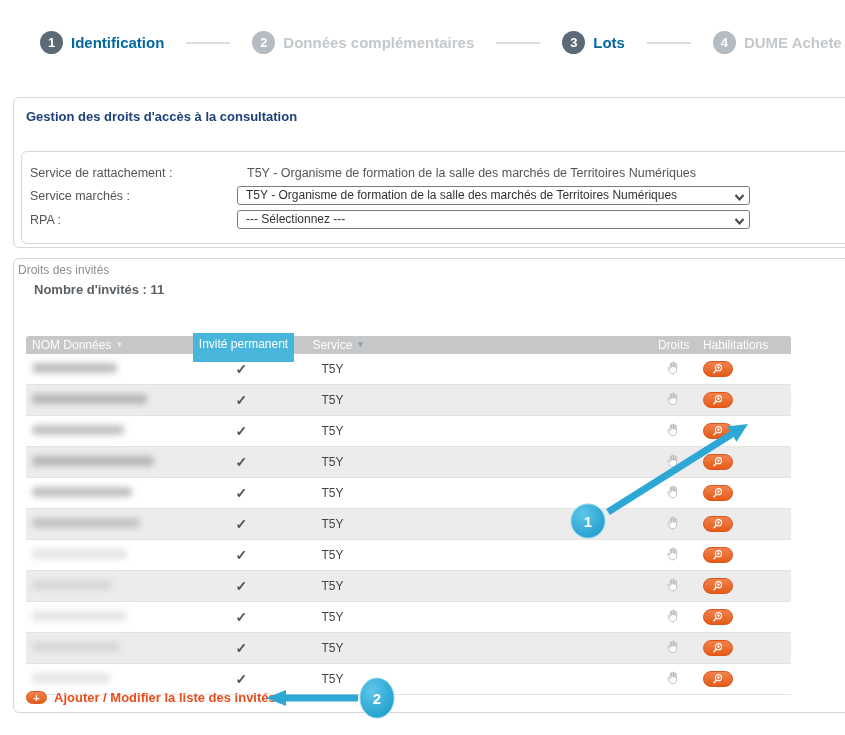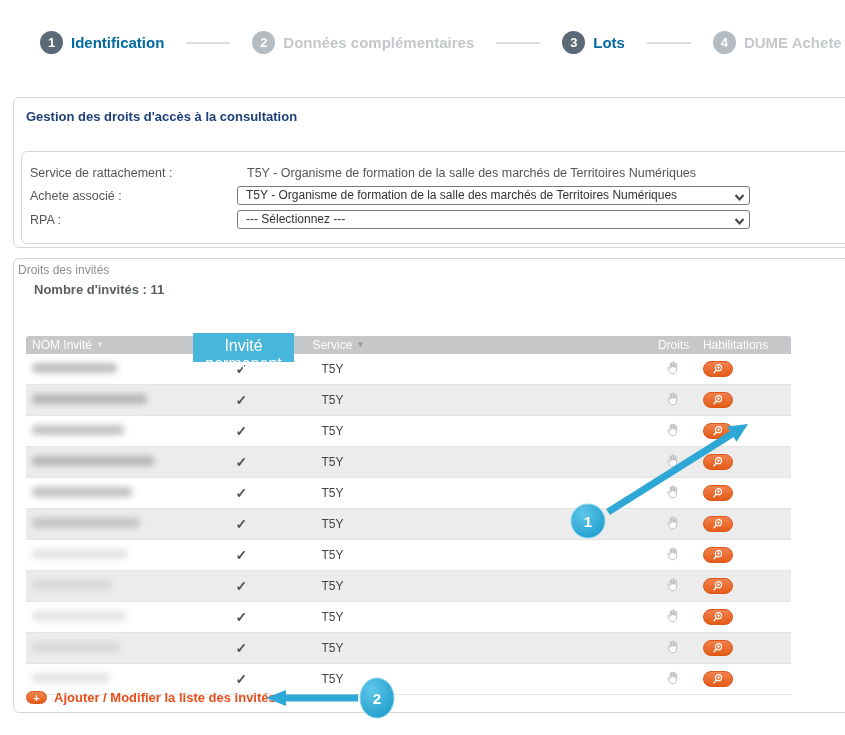--- a/index.html
+++ b/index.html
@@ -54,21 +54,21 @@
   .hand-btn{display:inline-block;cursor:pointer;line-height:0;}
 
   
   .add-link{position:absolute;left:12px;top:431px;display:flex;align-items:center;gap:7px;cursor:pointer;text-decoration:none;}
   .plus-pill{display:inline-flex;align-items:center;justify-content:center;width:21px;height:13px;border-radius:7px;
     background:linear-gradient(#f2824f,#e55c17);border:1px solid #d9571a;color:#fff;font-size:11px;font-weight:bold;line-height:0;box-sizing:border-box;}
   .add-text{font-size:13px;font-weight:bold;color:#e84e1c;}
 
   
   .hl-overlay{position:absolute;left:193px;top:333px;width:101px;height:29px;background:#48b6da;z-index:5;
-    font-size:16px;color:#fff;text-align:center;padding-top:4px;box-sizing:border-box;}
+    font-size:12px;color:#fff;text-align:center;padding-top:4px;box-sizing:border-box;}
   .anno{position:absolute;left:0;top:0;z-index:10;pointer-events:none;}
 </style>
 </head>
 <body>
 
 <div id="page">
 
   <div class="stepper">
     <div class="step active">
       <span class="step-circle">1</span>
@@ -94,21 +94,21 @@
   <div class="panel1">
     <div class="panel-title">Gestion des droits d'accès à la consultation</div>
     <div class="form-box">
 
       <div class="form-row" style="top:12px;height:18px;">
         <span class="form-label">Service de rattachement :</span>
         <span class="form-value static-value">T5Y - Organisme de formation de la salle des marchés de Territoires Numériques</span>
       </div>
 
       <div class="form-row" style="top:34px;height:19px;">
-        <span class="form-label">Achete associé :</span>
+        <span class="form-label">Service marchés :</span>
         <span class="form-value">
           <span class="sel-wrap">
             <select class="ctl">
               <option>T5Y - Organisme de formation de la salle des marchés de Territoires Numériques</option>
             </select>
             <span class="sel-chev">
               <svg width="11" height="11" viewBox="0 0 11 11">
                   <path d="M1.5 3 L5.5 7.5 L9.5 3" fill="none" stroke="#444" stroke-width="2"></path>
                 </svg>
             </span>
@@ -134,21 +134,21 @@
 
     </div>
   </div>
 
   <div class="panel2">
     <div class="box-label">Droits des invités</div>
     <div class="count-label">Nombre d'invités : 11</div>
 
     <div class="tbl">
       <div class="thead">
-        <div class="c1"><span>NOM Invité</span><span class="sort light">▼</span></div>
+        <div class="c1"><span>NOM Données</span><span class="sort light">▼</span></div>
         <div class="c2"></div>
         <div class="c3"><span>Service</span><span class="sort dark">▼</span></div>
         <div class="c4"><span>Droits</span></div>
         <div class="c5"><span>Habilitations</span></div>
       </div>
       <div id="tbody">
   <div class="trow">
     <div class="c1"><span class="blurname" style="width: 85px; opacity: 0.75;"></span></div>
     <div class="c2"><span class="check">✓</span></div>
     <div class="c3"><span class="svc">T5Y</span></div>

